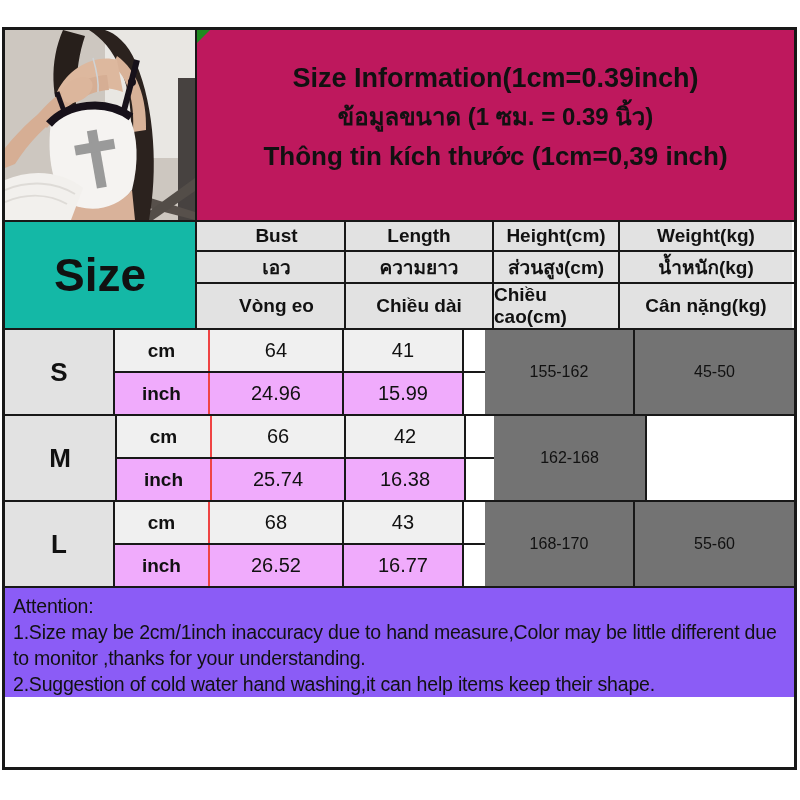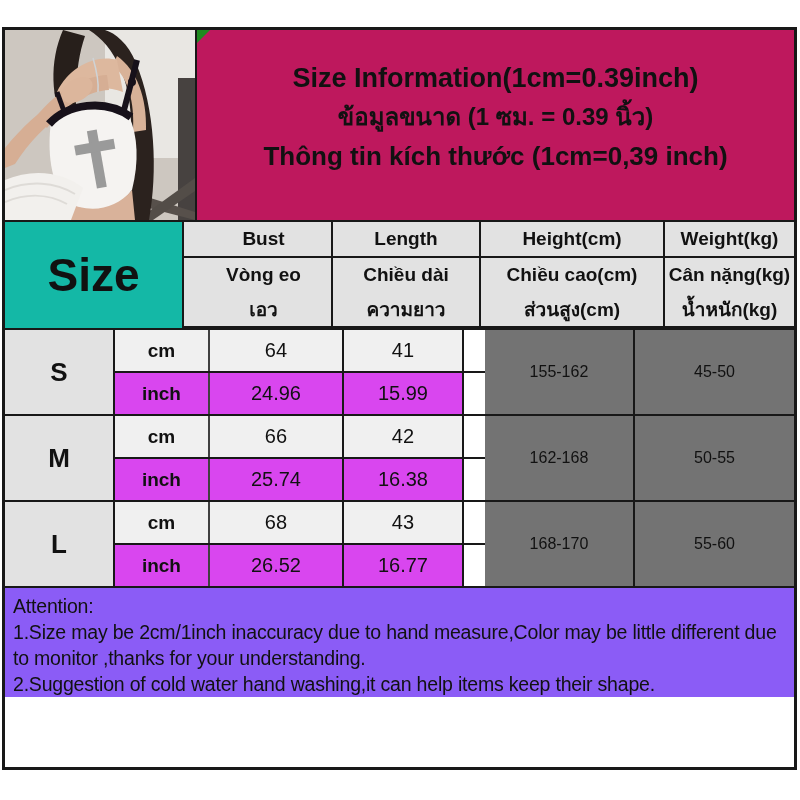--- a/index.html
+++ b/index.html
@@ -22,33 +22,33 @@
 
   
   .rowB { display: flex; height: 108px; border-bottom: 2px solid #181818; }
   .size-head { width: 192px; border-right: 2px solid #181818; background: #14b8a6;
     font-size: 46px; font-weight: bold; }
   .head-cols { flex: 1; display: flex; flex-direction: column; }
   .head-row { display: flex; flex: 1; }
   .head-row.hb { border-bottom: 2px solid #181818; }
   .head-cell { background: #e2e2e2; font-weight: bold; font-size: 19px;
     border-right: 2px solid #181818; }
-  .hc1 { width: 149px; padding-left: 12px; } .hc2 { width: 148px; } .hc3 { width: 184px; }
-  .hc4 { width: 129px; border-right: none; }
+  .hc1 { width: 149px; padding-left: 12px; } .hc2 { width: 148px; } .hc3 { width: 126px; }
+  .hc4 { width: 172px; border-right: none; }
 
   
   .block { display: flex; height: 86px; border-bottom: 2px solid #181818; }
   .size-cell { width: 112px; border-right: 2px solid #181818; background: #e2e2e2;
     font-weight: bold; font-size: 26px; }
   .mid { width: 377px; display: flex; flex-direction: column; }
   .subrow { display: flex; flex: 1; }
   .subrow.cmrow { border-bottom: 2px solid #181818; }
   .subrow.cmrow .cell { background: #f0f0f0; }
-  .subrow.inchrow .cell { background: #d946ef; }
-  .unit { width: 95px; border-right: 2px solid #404040; font-weight: bold; font-size: 19px; }
+  .subrow.inchrow .cell { background: #f0abfc; }
+  .unit { width: 95px; border-right: 2px solid #ef4444; font-weight: bold; font-size: 19px; }
   .valb { width: 134px; border-right: 2px solid #181818; font-size: 20px; }
   .vall { width: 120px; border-right: 2px solid #181818; font-size: 20px; }
   .mcell { background: #737373; font-size: 16px; }
   .mh { width: 153px; border-right: 2px solid #181818; }
   .mw { width: 162px; }
 
   
   .attention { padding: 5px 8px 0 8px; font-size: 19.5px; line-height: 26px;
     letter-spacing: -0.2px; background: #8b5cf6; }
 </style>
@@ -98,31 +98,31 @@
 
   <div class="rowB">
     <div class="cell size-head">Size</div>
     <div class="head-cols">
       <div class="head-row hb">
         <div class="cell head-cell hc1">Bust</div>
         <div class="cell head-cell hc2">Length</div>
         <div class="cell head-cell hc3">Height(cm)</div>
         <div class="cell head-cell hc4">Weight(kg)</div>
       </div>
+      <div class="head-row hb">
+        <div class="cell head-cell hc1">เอว</div>
+        <div class="cell head-cell hc2">ความยาว</div>
+        <div class="cell head-cell hc3">ส่วนสูง(cm)</div>
+        <div class="cell head-cell hc4">น้ำหนัก(kg)</div>
+      </div>
       <div class="head-row">
         <div class="cell head-cell hc1">Vòng eo</div>
         <div class="cell head-cell hc2">Chiều dài</div>
         <div class="cell head-cell hc3">Chiều cao(cm)</div>
         <div class="cell head-cell hc4">Cân nặng(kg)</div>
-      </div>
-      <div class="head-row hb">
-        <div class="cell head-cell hc1">เอว</div>
-        <div class="cell head-cell hc2">ความยาว</div>
-        <div class="cell head-cell hc3">ส่วนสูง(cm)</div>
-        <div class="cell head-cell hc4">น้ำหนัก(kg)</div>
       </div>
     </div>
   </div>
 
   <div class="block">
     <div class="cell size-cell">S</div>
     <div class="mid">
       <div class="subrow cmrow">
         <div class="cell unit">cm</div>
         <div class="cell valb">64</div>
@@ -146,21 +146,20 @@
         <div class="cell valb">66</div>
         <div class="cell vall">42</div>
       </div>
       <div class="subrow inchrow">
         <div class="cell unit">inch</div>
         <div class="cell valb">25.74</div>
         <div class="cell vall">16.38</div>
       </div>
     </div>
     <div class="cell mcell mh">162-168</div>
-    <div class="cell mcell mw">50-55</div>
   </div>
 
   <div class="block">
     <div class="cell size-cell">L</div>
     <div class="mid">
       <div class="subrow cmrow">
         <div class="cell unit">cm</div>
         <div class="cell valb">68</div>
         <div class="cell vall">43</div>
       </div>

